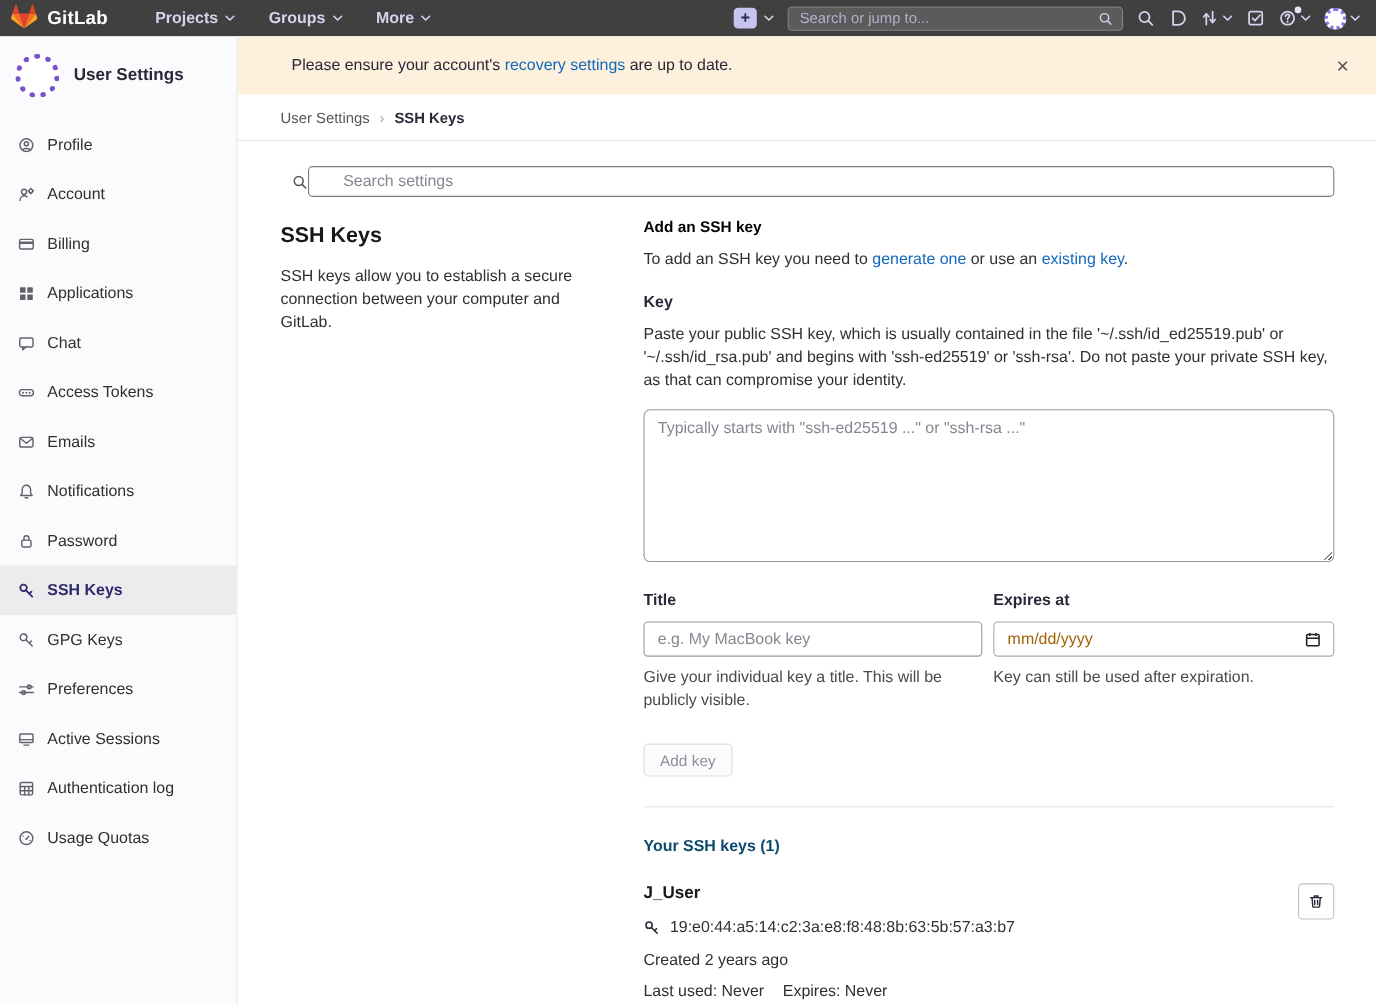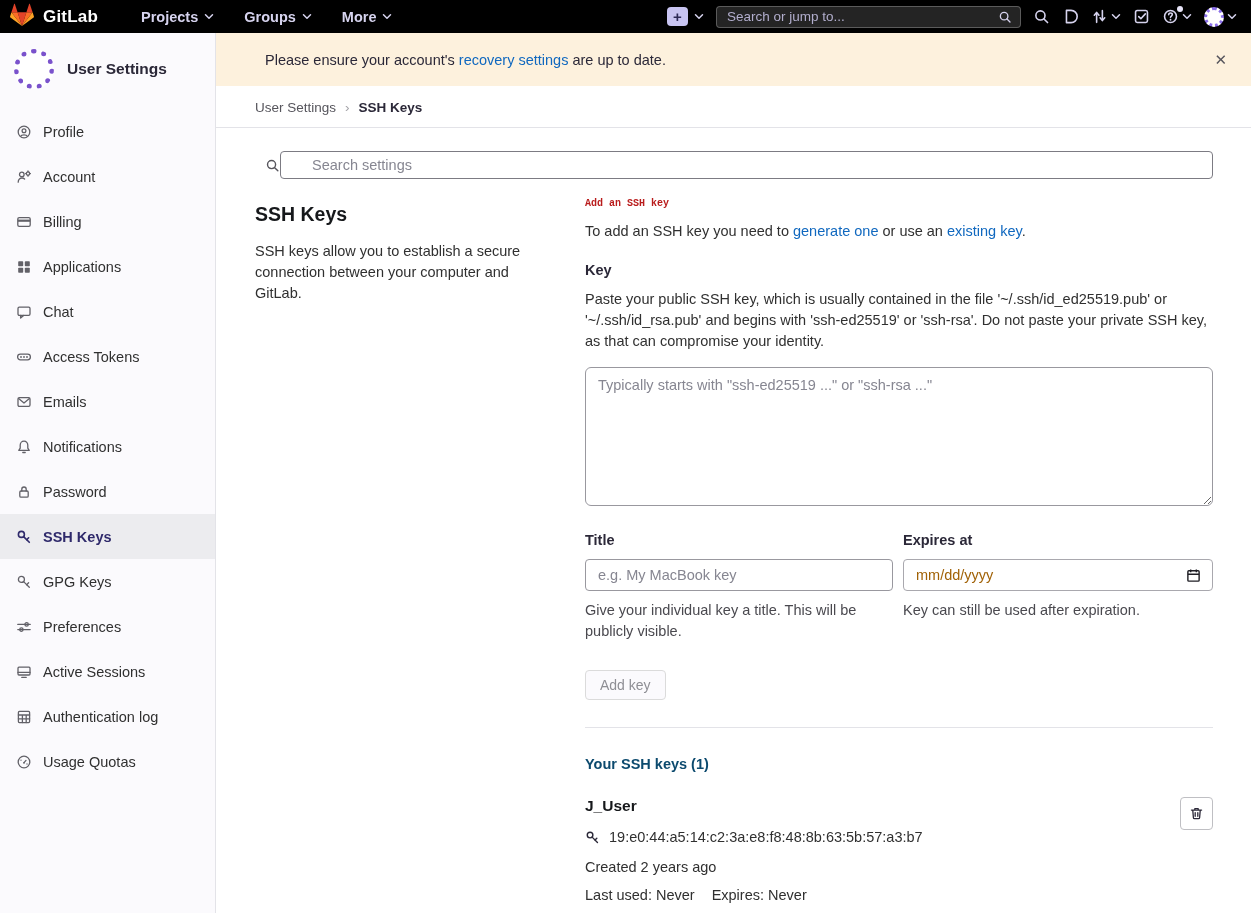--- a/index.html
+++ b/index.html
@@ -6,21 +6,21 @@
   html,body { margin:0; padding:0; }
   body {
     width:1251px; height:913px; overflow:hidden;
     font-family:"Liberation Sans", sans-serif;
     background:#fff; color:#303030; font-size:14.5px;
   }
   .app { width:1251px; height:913px; display:flex; flex-direction:column; }
 
   
   .navbar {
-    height:33px; min-height:33px; background:#000000;
+    height:33px; min-height:33px; background:#404040;
     display:flex; align-items:center; padding:0 14px 0 10px;
   }
   .logo-wrap { display:flex; align-items:center; gap:9px; cursor:pointer; }
   .logo-text { color:#fff; font-weight:700; font-size:17px; letter-spacing:.2px; }
   .nav-menu { display:flex; align-items:center; margin-left:28px; }
   .nav-item {
     display:flex; align-items:center; gap:6px; padding:0 15px; height:33px;
     color:#d6d3ee; font-weight:600; font-size:14.5px; cursor:pointer;
   }
   .nav-right { margin-left:auto; display:flex; align-items:center; gap:12px; }
@@ -101,21 +101,21 @@
   .settings-search input::placeholder { color:#868691; }
   .settings-search .sic { position:absolute; left:10px; top:7px; }
   .sic { fill:none; stroke:#56555c; stroke-width:1.5; stroke-linecap:round; stroke-linejoin:round; }
 
   .columns { display:flex; margin-top:19px; }
   .col-left { width:282px; min-width:282px; margin-right:48px; }
   .page-title { font-size:19.5px; font-weight:700; color:#16181b; margin:5px 0 15px; }
   .page-desc { margin:0; line-height:21px; }
 
   .col-right { flex:1; }
-  .sec-heading { font-weight:700; font-size:10px; margin:0 0 14px; color:#b91c1c;font-family:Liberation Mono, monospace; }
+  .sec-heading { font-weight:700; font-size:14px; margin:0 0 14px; color:#000000; }
   .intro { margin:0 0 23px; }
   .intro a { color:#1068bf; text-decoration:none; cursor:pointer; }
   .fld-label { display:block; font-weight:700; font-size:14.5px; color:#2b2838; margin-bottom:11px; }
   .key-help { margin:0 0 15px; line-height:21px; }
   textarea.key-input {
     width:100%; height:139px; border:1px solid #99989f; border-radius:6px;
     padding:9px 12px; font-size:14.5px; font-family:inherit; color:#303030;
     resize:both; outline:none;
   }
   textarea.key-input::placeholder { color:#868691; }

